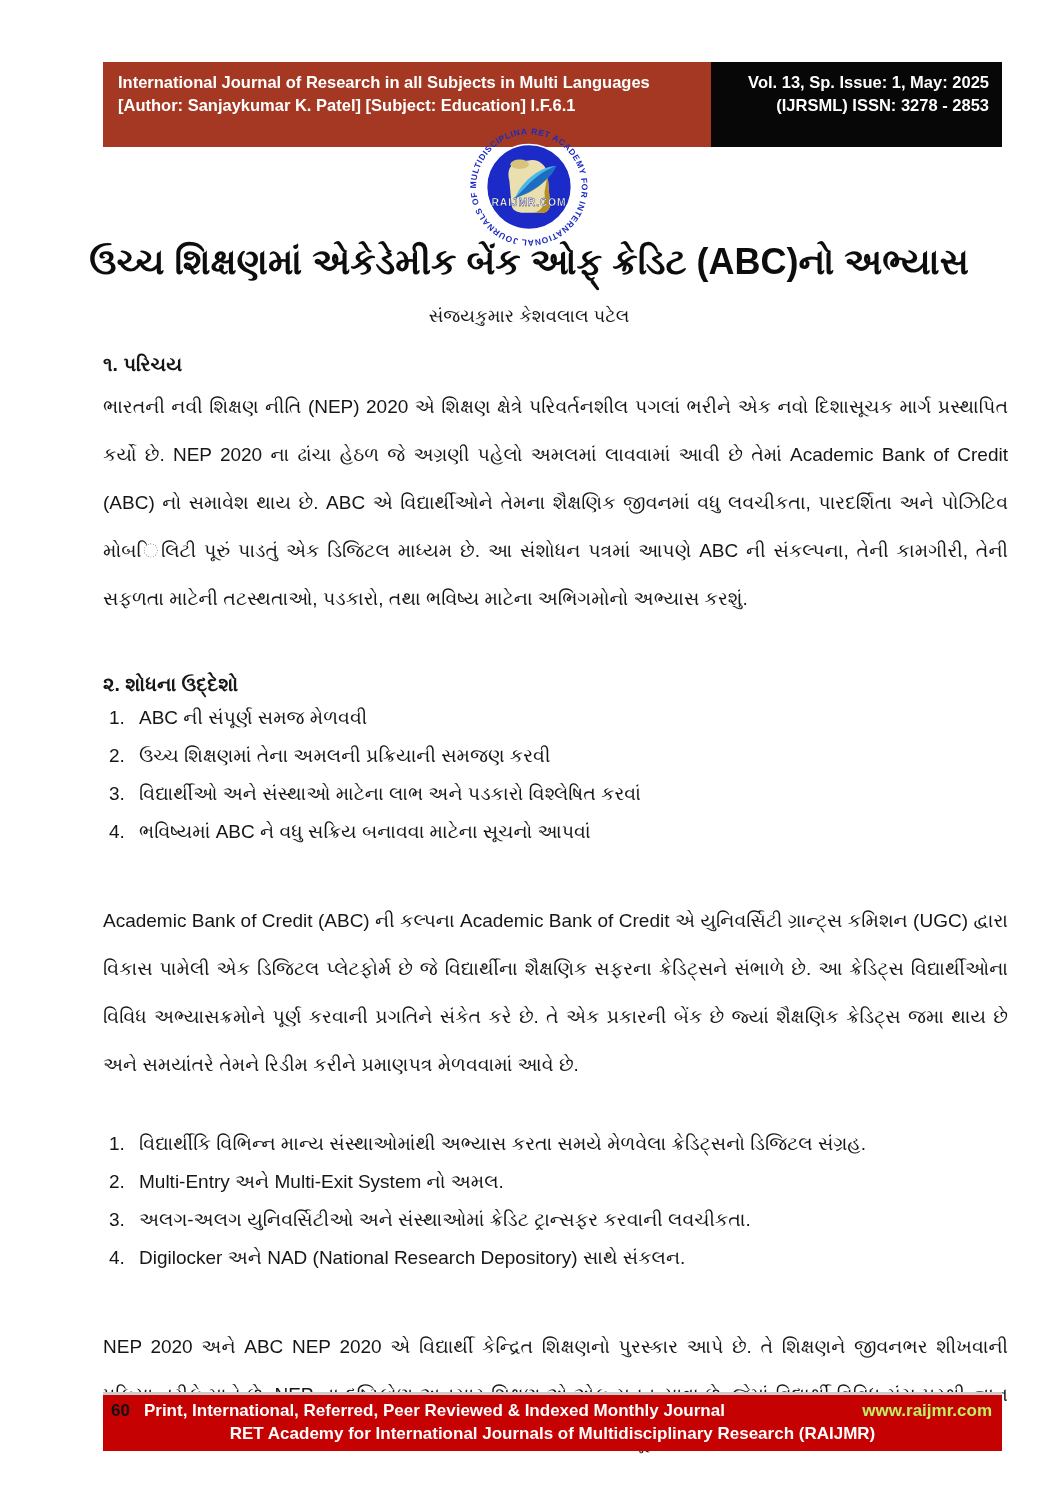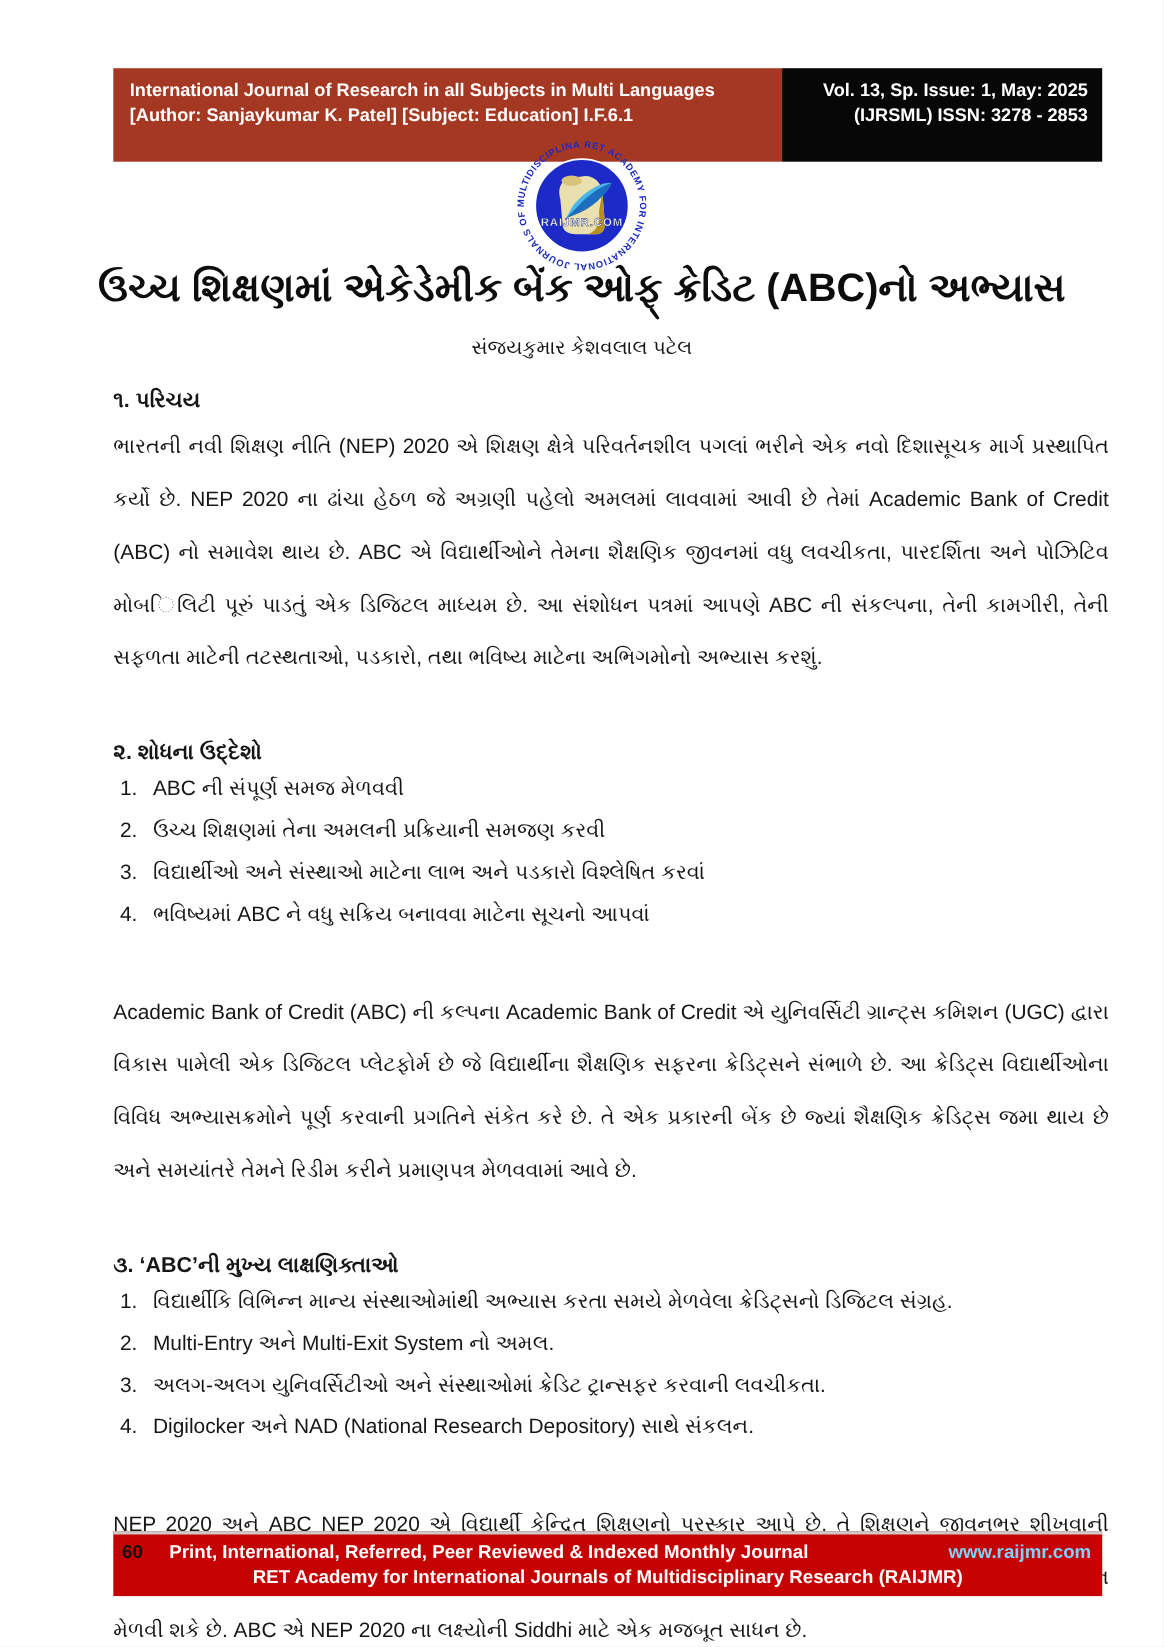--- a/index.html
+++ b/index.html
@@ -38,24 +38,24 @@
   .list-row { display:flex; font-size:19px; line-height:29px; margin:0 0 9px 0; }
   .list-row .num { width:30px; flex:0 0 30px; padding-left:6px; }
   .list-row .txt { flex:1; }
 
   
   .footer {
     position:absolute; left:103px; top:1392px; width:899px; height:56px;
     background:#C50101; border-top:3px solid #CBCBCB; color:#fff; font-weight:bold;
   }
   .footer-row1 { display:flex; align-items:baseline; font-size:17px; padding:6px 10px 0 8px; }
-  .footer-pagenum { color:#111; margin-right:24px; }
+  .footer-pagenum { color:#111; margin-right:14px; }
   .footer-line1 { color:#fff; }
   .footer-spacer { flex:1; }
-  .footer-url { color:#7dd3fc; }
+  .footer-url { color:#bef264; }
   .footer-row2 { text-align:center; font-size:17px; margin-top:3px; }
 </style>
 </head>
 <body>
 
 <div class="page">
 
   <div class="header">
     <div class="header-left">
       <div>International Journal of Research in all Subjects in Multi Languages</div>
@@ -113,21 +113,20 @@
       <div class="list-row">
         <span class="num">4.</span>
         <span class="txt">ભવિષ્યમાં ABC ને વધુ સક્રિય બનાવવા માટેના સૂચનો આપવાં</span>
       </div>
     </div>
 
     <div class="gap-lg"></div>
     <p class="para">Academic Bank of Credit (ABC) ની કલ્પના Academic Bank of Credit એ યુનિવર્સિટી ગ્રાન્ટ્સ કમિશન (UGC) દ્વારા વિકાસ પામેલી એક ડિજિટલ પ્લેટફોર્મ છે જે વિદ્યાર્થીના શૈક્ષણિક સફરના ક્રેડિટ્સને સંભાળે છે. આ ક્રેડિટ્સ વિદ્યાર્થીઓના વિવિધ અભ્યાસક્રમોને પૂર્ણ કરવાની પ્રગતિને સંકેત કરે છે. તે એક પ્રકારની બેંક છે જ્યાં શૈક્ષણિક ક્રેડિટ્સ જમા થાય છે અને સમયાંતરે તેમને રિડીમ કરીને પ્રમાણપત્ર મેળવવામાં આવે છે.</p>
 
     <div class="gap-md"></div>
-    <div class="h-sec">૩. ‘ABC’ની મુખ્ય લાક્ષણિક્તાઓ</div>
     <div class="list">
       <div class="list-row">
         <span class="num">1.</span>
         <span class="txt">વિદ્યાર્થીકિ વિભિન્ન માન્ય સંસ્થાઓમાંથી અભ્યાસ કરતા સમયે મેળવેલા ક્રેડિટ્સનો ડિજિટલ સંગ્રહ.</span>
       </div>
       <div class="list-row">
         <span class="num">2.</span>
         <span class="txt">Multi-Entry અને Multi-Exit System નો અમલ.</span>
       </div>
       <div class="list-row">

